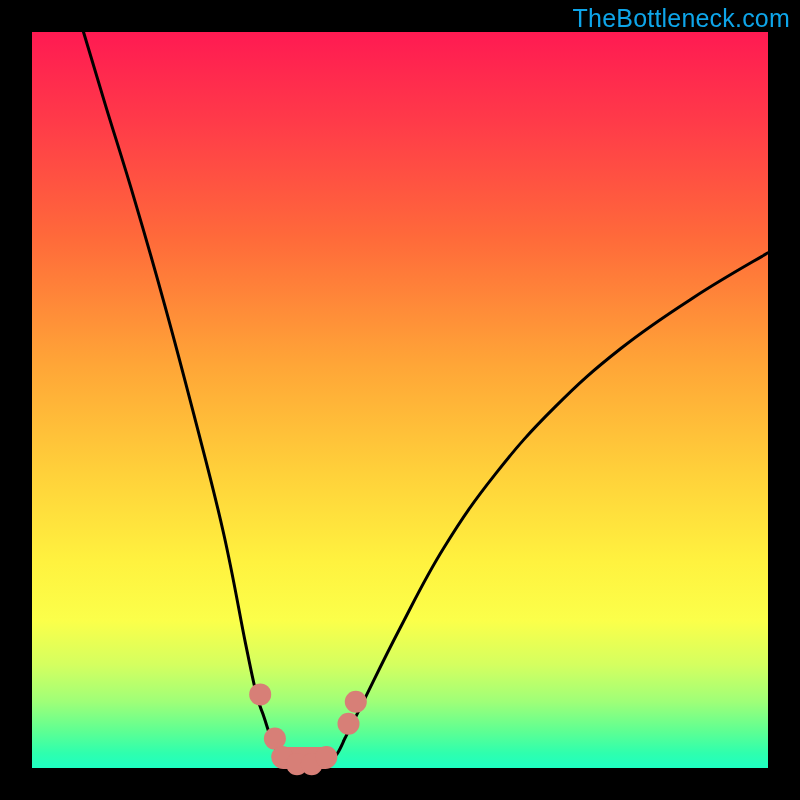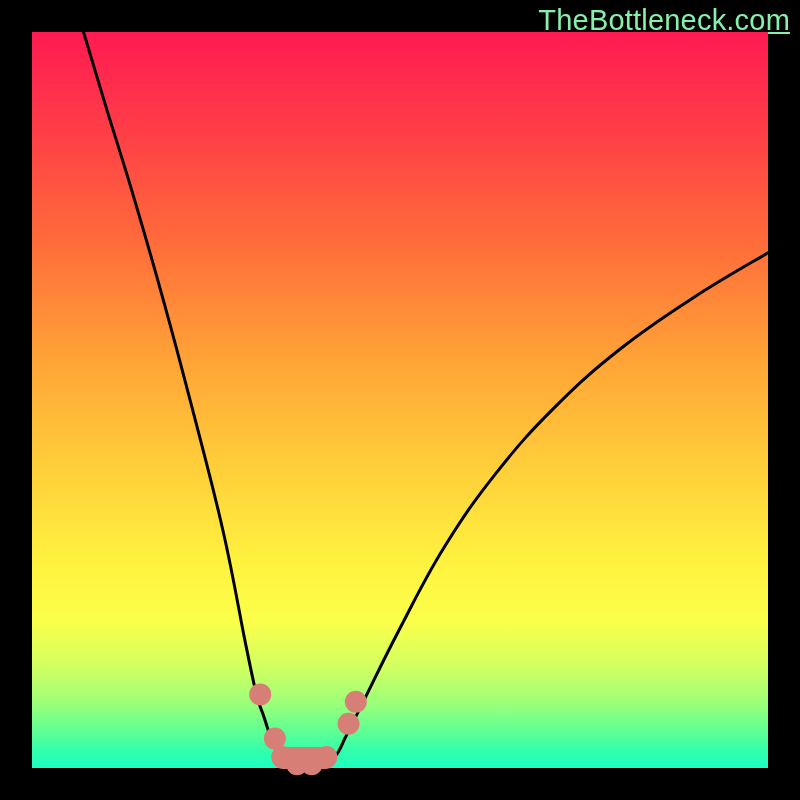--- a/index.html
+++ b/index.html
@@ -38,25 +38,24 @@
       #9fff78 91%,
       #5eff93 95%,
       #2effae 98%,
       #1effc2 100%
     );
   }
   .watermark {
     position: absolute;
     top: 4px;
     right: 10px;
-    color: #86efac;
-    font-size: 29px;
+    color: #0ea5e9;
+    font-size: 25px;
     letter-spacing: 0.2px;
     user-select: none;
-    text-decoration: underline;
   }
   svg.curve {
     position: absolute;
     top: 0;
     left: 0;
     width: 736px;
     height: 736px;
     overflow: visible;
   }
   .curve path.main {

